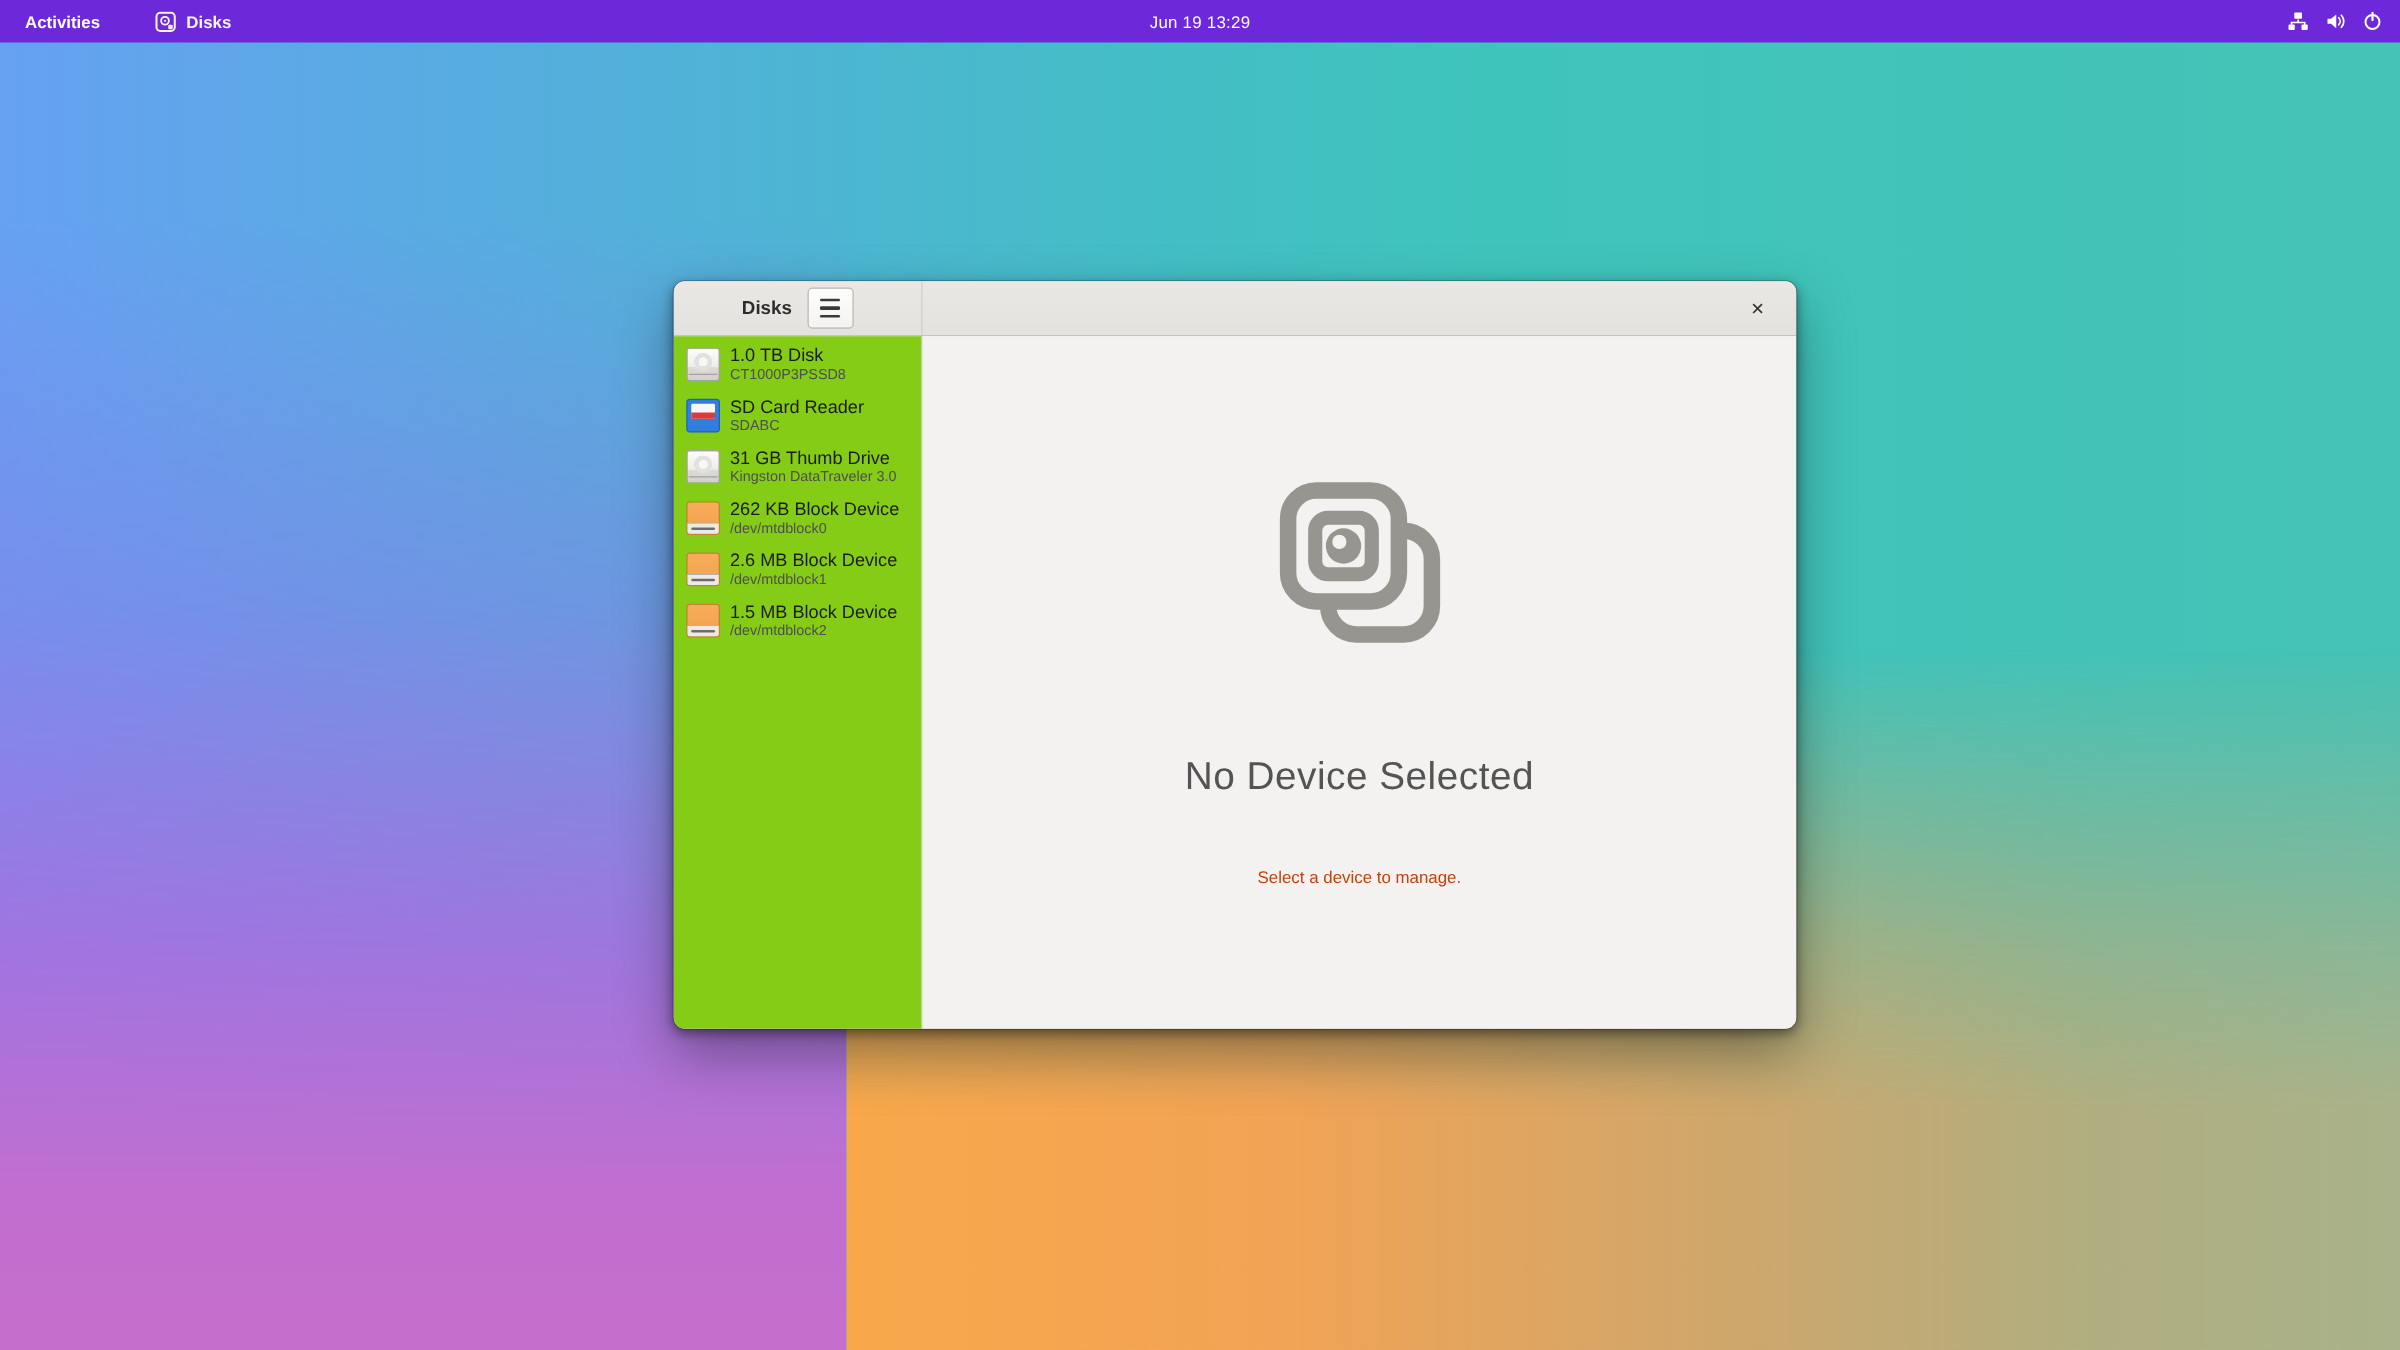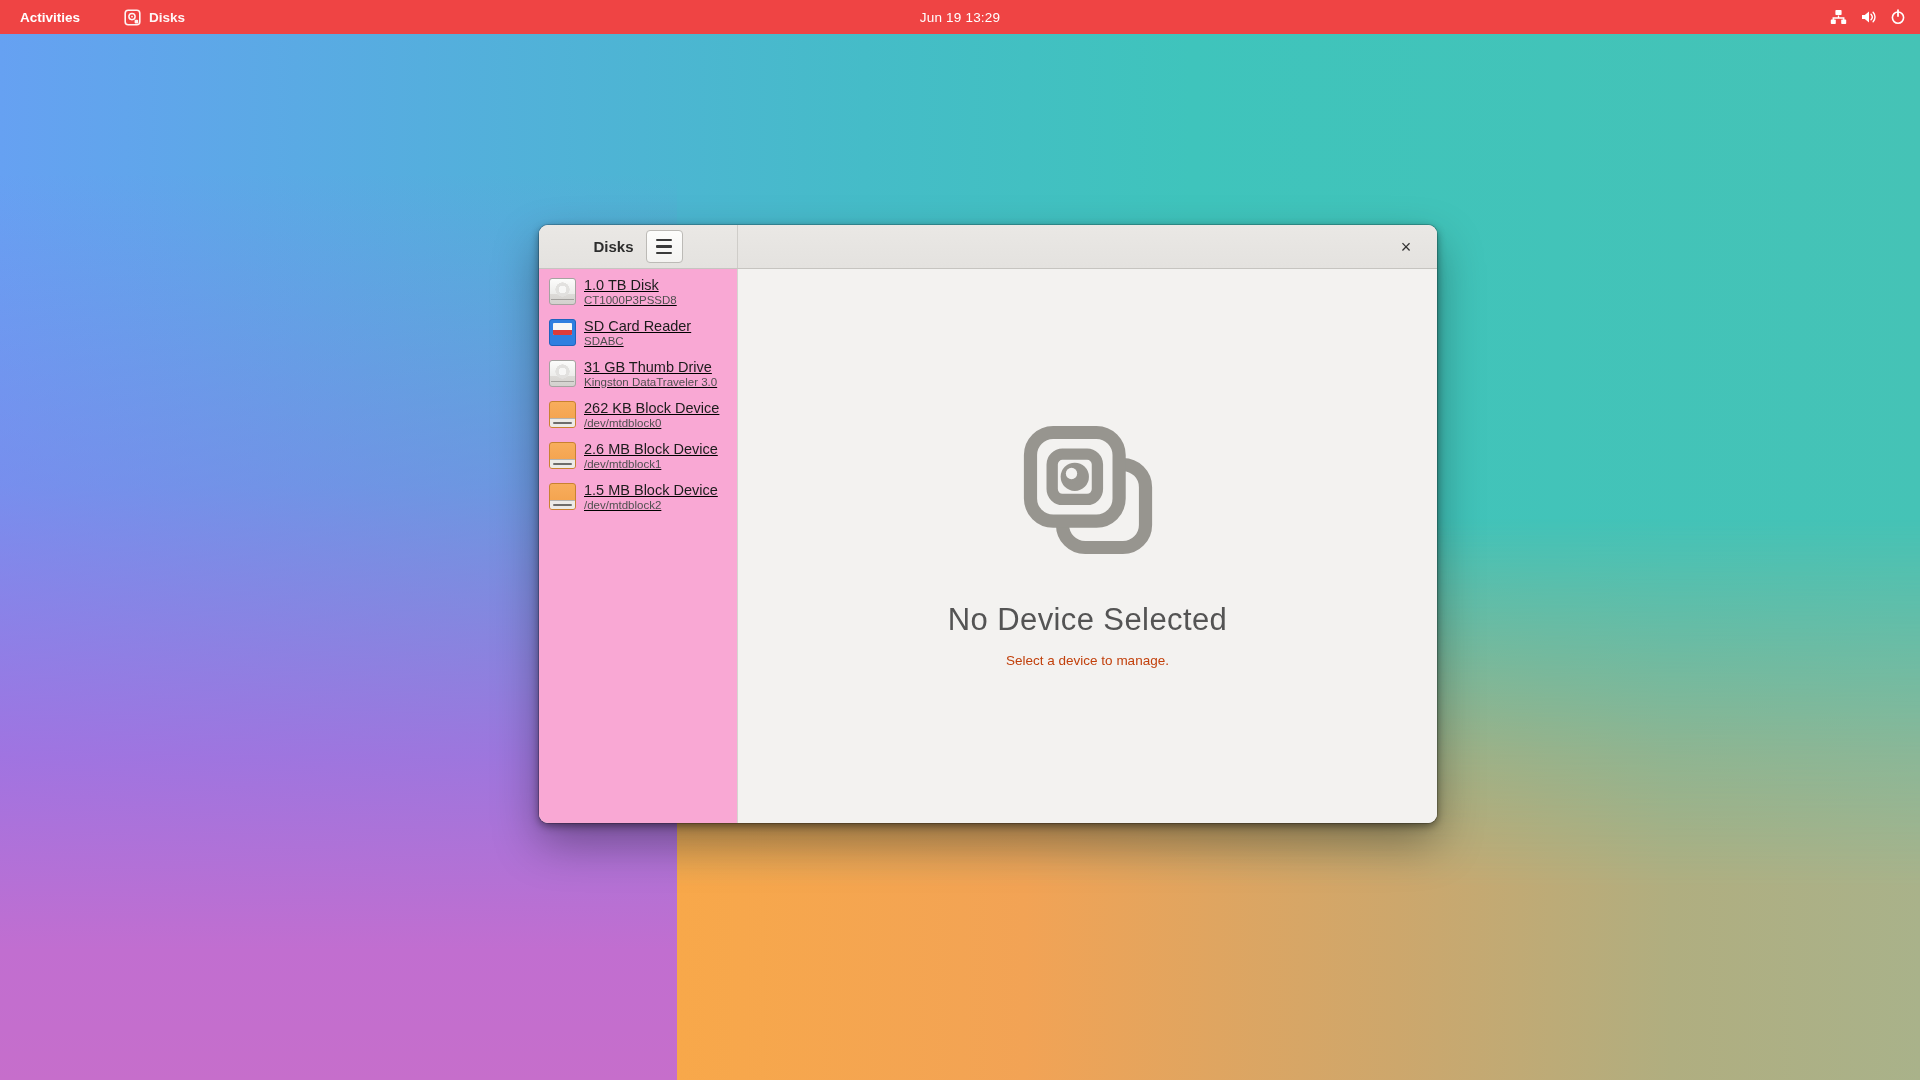--- a/index.html
+++ b/index.html
@@ -11,21 +11,21 @@
     background:linear-gradient(90deg,#66a1f2 0%, #55aede 22%, #45bcc8 45%, #3fc4bc 62%, #45c3b6 100%); }
   .wallpaper .wp-left { position:absolute; left:0; top:0; width:677px; height:100%;
     background:linear-gradient(180deg, rgba(120,135,236,0) 16%, rgba(140,120,232,0.45) 45%,
       rgba(170,108,222,0.85) 70%, rgba(193,110,208,1) 88%, #c66ecb 100%); }
   .wallpaper .wp-orange { position:absolute; left:677px; right:0; top:0; bottom:0;
     background:linear-gradient(90deg,#f8a84a 0%, #f2a355 28%, #cda76c 58%, #b0ae80 80%, #a9b28a 100%);
     -webkit-mask-image:linear-gradient(to bottom, transparent 48%, rgba(0,0,0,0.7) 70%, #000 82%);
             mask-image:linear-gradient(to bottom, transparent 48%, rgba(0,0,0,0.7) 70%, #000 82%); }
 
   
-  .topbar { position:absolute; left:0; top:0; width:100%; height:34px; background:#ef4444;
+  .topbar { position:absolute; left:0; top:0; width:100%; height:34px; background:#6d28d9;
     display:flex; align-items:center; padding:0 14px; z-index:10;
     color:#fff; font-size:13.5px; font-weight:600; }
   .tb-activities { padding:0 6px; cursor:pointer; }
   .tb-app { display:flex; align-items:center; gap:8px; margin-left:38px; opacity:.95; }
   .tb-app svg { display:block; }
   .tb-clock { position:absolute; left:50%; transform:translateX(-50%); font-weight:400; letter-spacing:.2px; }
   .tb-right { margin-left:auto; display:flex; align-items:center; gap:13px; }
   .tb-right svg { display:block; }
 
   
@@ -43,21 +43,21 @@
     border:1px solid #bcbab6; border-radius:4px; display:flex; flex-direction:column;
     align-items:center; justify-content:center; gap:4px; cursor:pointer; }
   .menu-btn i { display:block; width:16px; height:2.4px; background:#3a3a3a; border-radius:1px; }
   .hb-rest { flex:1; display:flex; align-items:center; justify-content:flex-end; padding-right:18px; }
   .close-btn { font-size:18px; line-height:1; color:#333; cursor:pointer; width:26px; height:26px;
     display:flex; align-items:center; justify-content:center; border-radius:50%; }
 
   .win-body { flex:1; display:flex; min-height:0; }
 
   
-  .sidebar { width:199px; flex:none; background:#f9a8d4; border-right:1px solid #d6d4d0; padding-top:2px;text-decoration:underline; }
+  .sidebar { width:199px; flex:none; background:#84cc16; border-right:1px solid #d6d4d0; padding-top:2px; }
   .dev-row { height:41px; display:flex; align-items:center; gap:8px; padding:0 8px 0 10px; cursor:pointer; }
   .dev-texts { display:flex; flex-direction:column; justify-content:center; min-width:0; }
   .dev-name { font-size:14.5px; font-weight:500; color:#1c1c1c; line-height:17px; white-space:nowrap; }
   .dev-detail { font-size:11.5px; color:#4f4f4f; line-height:13px; white-space:nowrap; }
 
   .dev-icon { width:27px; height:27px; flex:none; position:relative; border-radius:3px; }
   .hard-disk-icon { background:linear-gradient(180deg,#fcfcfb 0%,#ededeb 58%,#dddbd8 60%,#d3d1ce 100%);
     border:1px solid #a5a3a0; }
   .hard-disk-icon::before { content:""; position:absolute; left:4px; top:2px; width:17px; height:17px;
     border-radius:50%; background:radial-gradient(circle at 50% 50%, #f7f7f6 0 30%, #e2e1df 31% 58%, rgba(0,0,0,0) 60%); }
@@ -68,21 +68,21 @@
   .sd-card-icon::after { content:""; position:absolute; left:3px; right:3px; top:10px; height:5px;
     background:#dd3b3b; border-radius:0 0 1px 1px; }
   .block-device-icon { background:linear-gradient(180deg,#f8ad5c 0%,#f2a04a 100%); border:1px solid #c9822f; }
   .block-device-icon::after { content:""; position:absolute; left:0; right:0; bottom:0; height:8px;
     background:#eceae7; border-top:1px solid #b5b3b0; border-radius:0 0 2px 2px; }
   .block-device-icon::before { content:""; position:absolute; left:3px; right:3px; bottom:3px; height:2px;
     background:#6e6c6a; border-radius:1px; z-index:1; }
 
   
   .main { flex:1; background:#f3f2f0; display:flex; flex-direction:column;
-    align-items:center; justify-content:center; }
+    align-items:center; justify-content:center;gap:40px; }
   .empty-icon { margin-bottom:42px; }
   .empty-title { font-size:31px; font-weight:300; color:#545454; letter-spacing:.4px; }
   .empty-sub { margin-top:15px; font-size:13.5px; color:#c2410c; }
 </style>
 </head>
 <body>
 
 <div class="wallpaper">
   <div class="wp-left"></div>
   <div class="wp-orange"></div>

